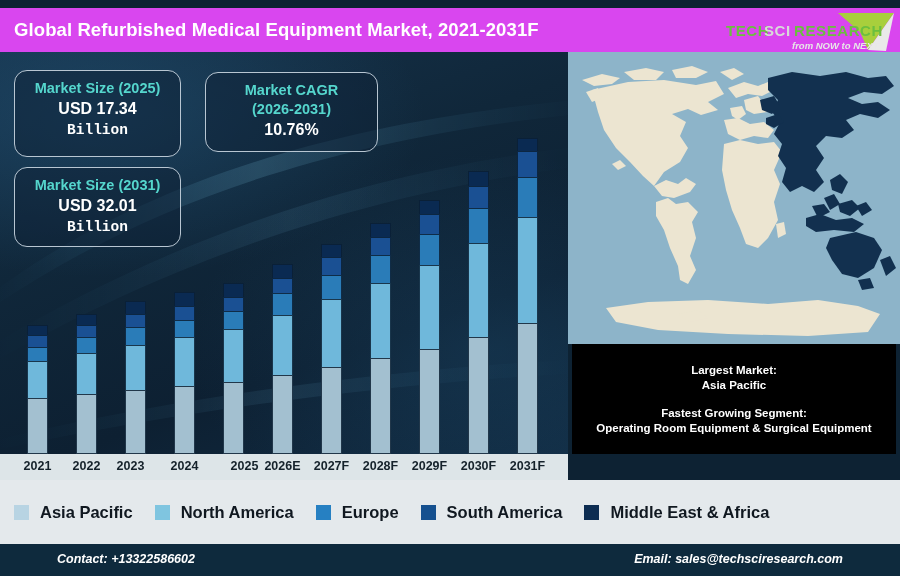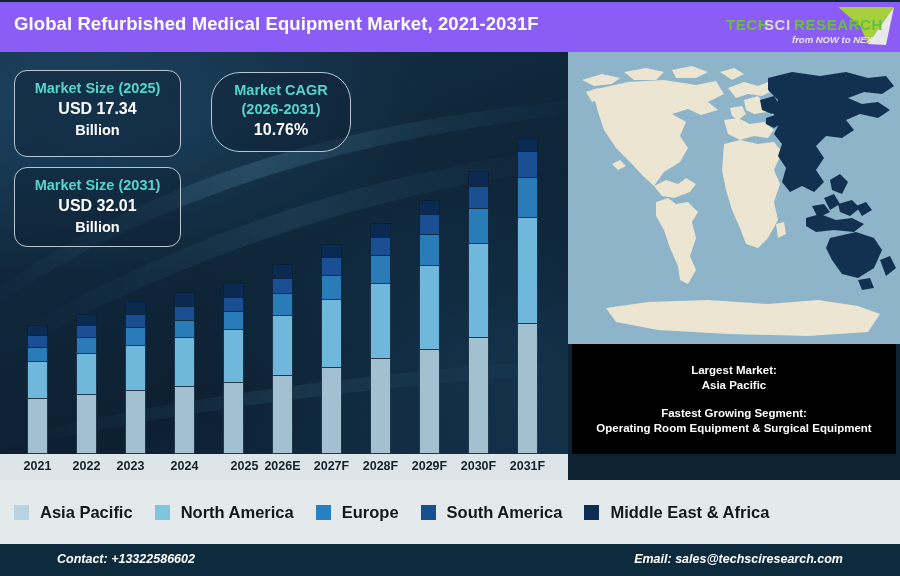--- a/index.html
+++ b/index.html
@@ -7,22 +7,22 @@
     width: 900px; height: 576px;
     font-family: "Liberation Sans", sans-serif;
     background: #0d2233;
     overflow: hidden;
     position: relative;
   }
   #root { width: 900px; height: 576px; position: relative; }
 
   
   .header {
-    position: absolute; left: 0; top: 2px; width: 900px; height: 52px;
-    background: #8b5cf6;
+    position: absolute; left: 0; top: 8px; width: 900px; height: 52px;
+    background: #d946ef;
   }
   .header-title {
     position: absolute; left: 14px; top: 11px;
     font-size: 18.5px; font-weight: bold; color: #ffffff;
     letter-spacing: 0.1px; white-space: nowrap;
   }
   .logo-box {
     position: absolute; right: 4px; top: 2px; width: 178px; height: 46px;
   }
   .logo-tech { fill: #6bbf3f; }
@@ -68,24 +68,24 @@
     text-align: center;
     padding-top: 8px;
   }
   .callout .c-label {
     color: #55d6cd; font-size: 14.5px; font-weight: bold; line-height: 19px;
   }
   .callout .c-value {
     color: #ffffff; font-size: 16px; font-weight: bold; line-height: 22px;
   }
   .callout .c-unit {
-    color: #ffffff; font-size: 14.5px; font-weight: bold; line-height: 21px;
+    color: #ffffff; font-size: 14.5px; font-weight: bold; line-height: 21px; font-family: Liberation Mono, monospace;
   }
   #box-size-2025 { left: 14px; top: 70px; width: 167px; height: 87px; }
-  #box-cagr      { left: 211px; top: 72px; width: 140px; height: 80px; border-radius: 29px; }
+  #box-cagr      { left: 205px; top: 72px; width: 173px; height: 80px; }
   #box-size-2031 { left: 14px; top: 167px; width: 167px; height: 80px; }
 
   
   .map-panel {
     position: absolute; left: 568px; top: 52px; width: 332px; height: 292px;
     background: #8db4c9; overflow: hidden;
   }
   .map-panel svg { display: block; width: 100%; height: 100%; }
 
   

